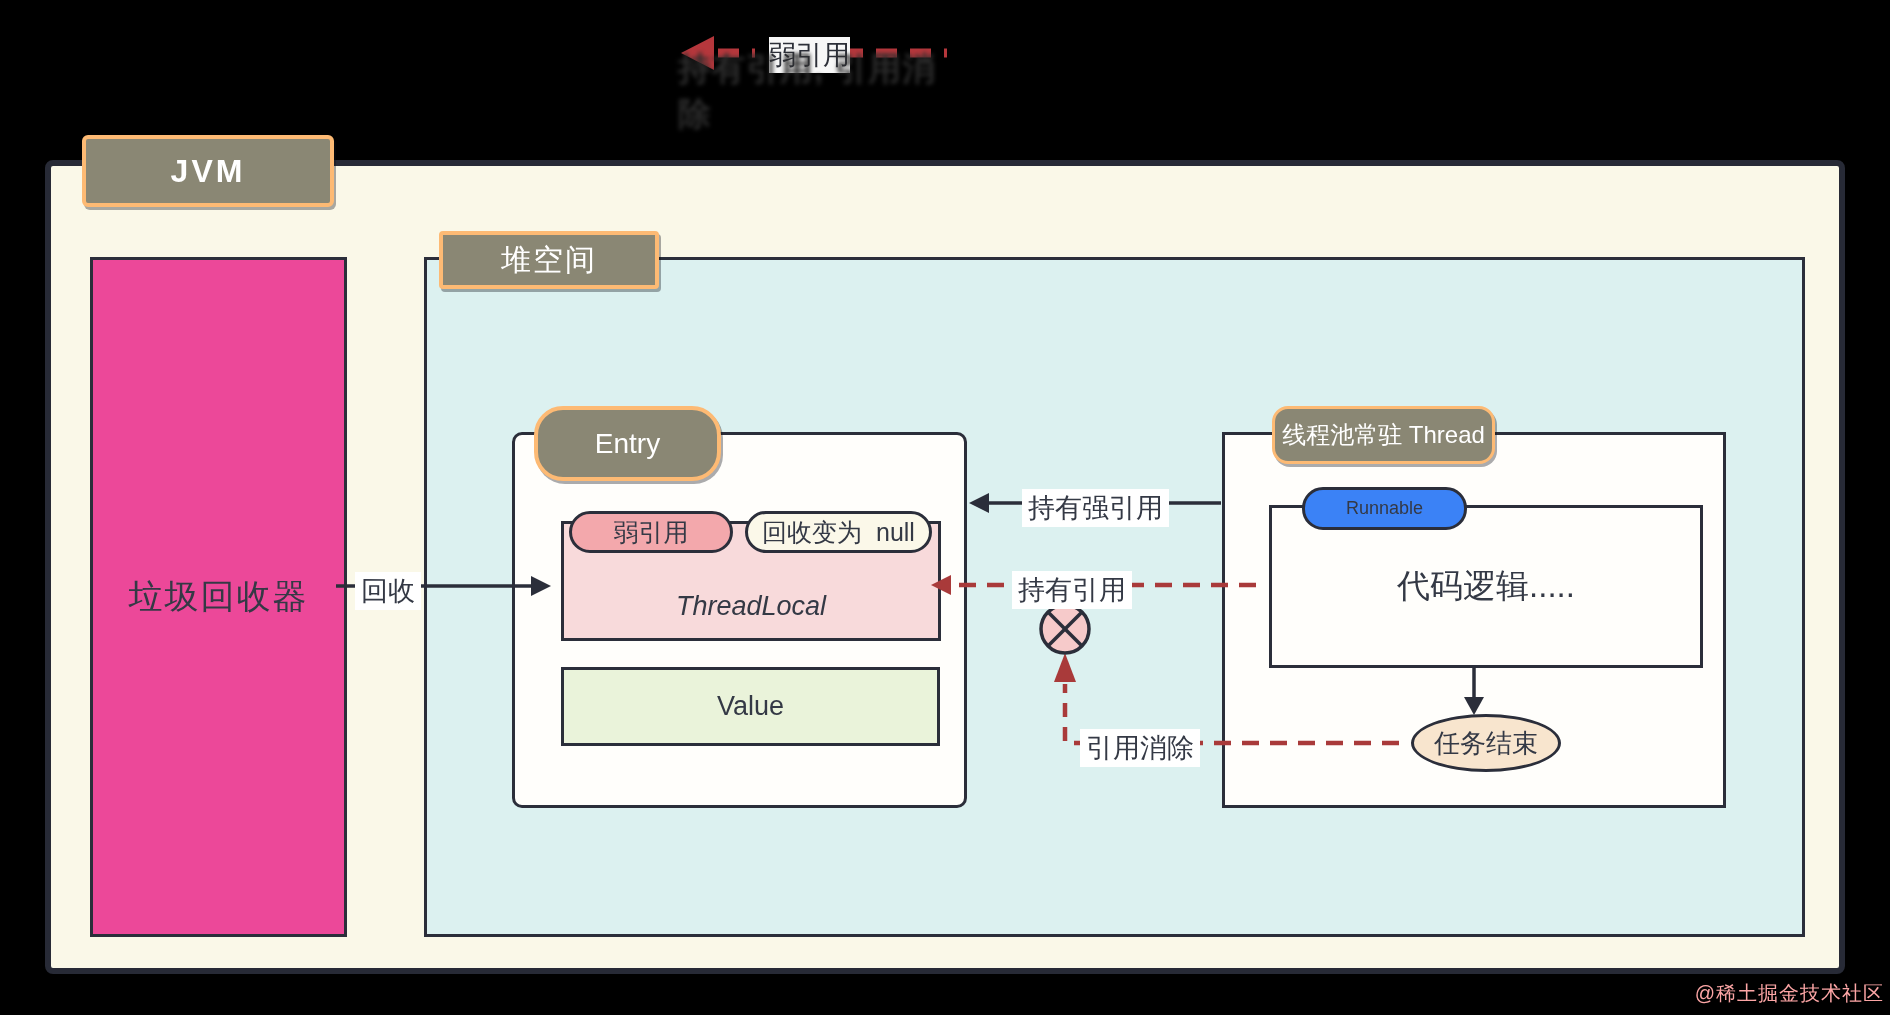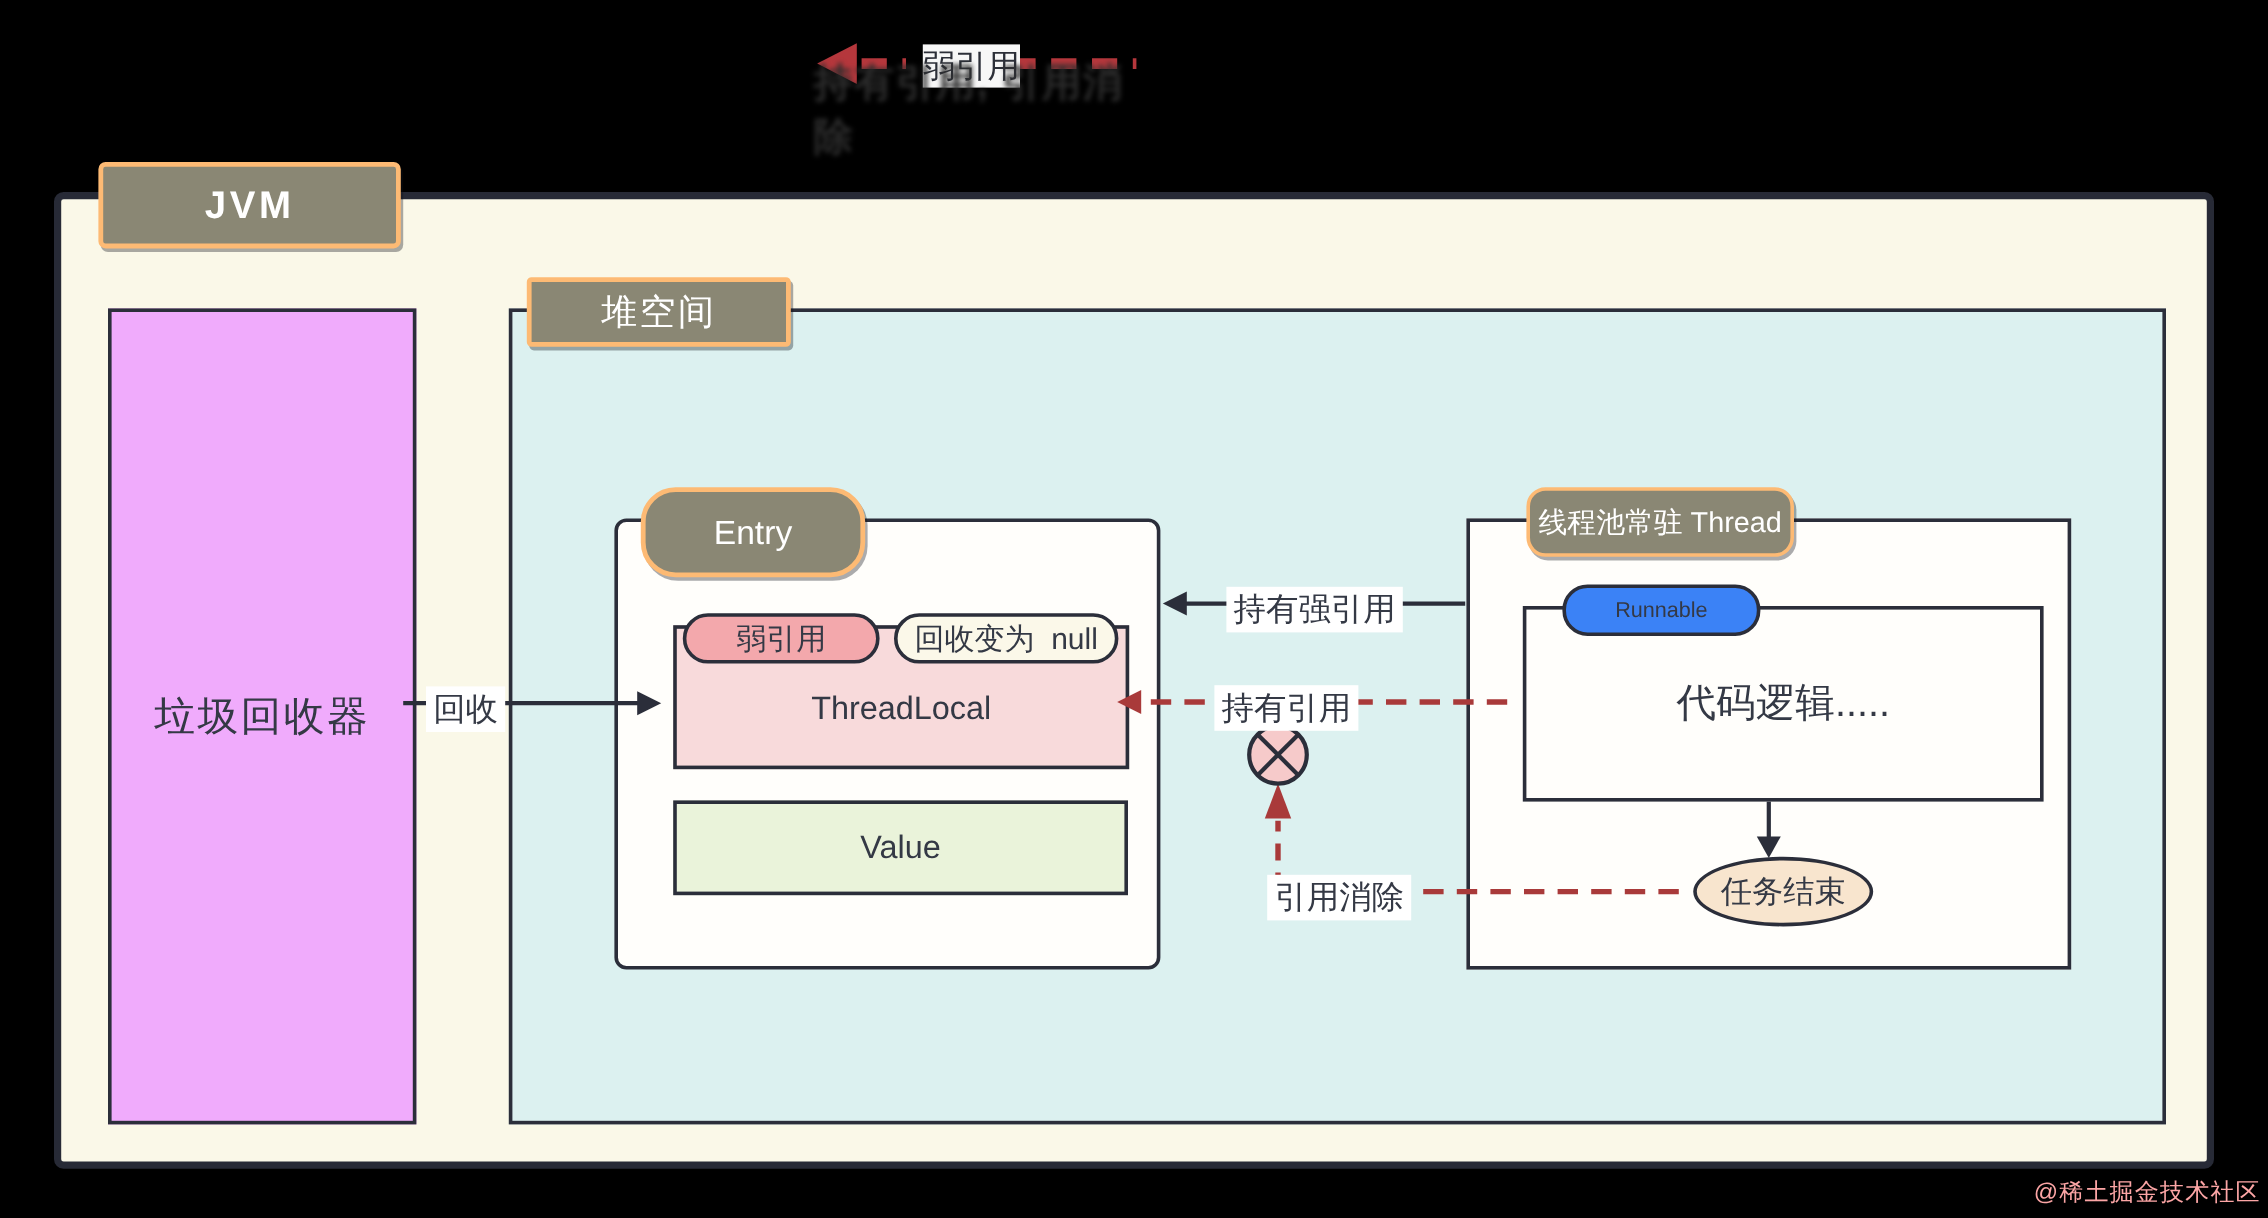--- a/index.html
+++ b/index.html
@@ -14,41 +14,41 @@
     display:flex;align-items:center;justify-content:center;
     box-shadow:2px 3px 0 rgba(15,17,25,.35);
   }
   .center{display:flex;align-items:center;justify-content:center;margin-left:12px;}
   .arrow-label{
     background:#ffffff;padding:1px 6px;font-size:27px;color:#343945;
     display:flex;align-items:center;justify-content:center;white-space:pre;
   }
   #jvm-box{left:45px;top:160px;width:1800px;height:814px;background:#faf8e8;border:6px solid #272a36;border-radius:8px;}
   #jvm-label{left:82px;top:135px;width:252px;height:72px;border-radius:6px;font-size:32px;font-weight:bold;letter-spacing:3px;}
-  #gc-box{left:78px;top:257px;width:257px;height:680px;background:#f0abfc;}
+  #gc-box{left:78px;top:257px;width:257px;height:680px;background:#ec4899;}
   #gc-text{font-size:34px;letter-spacing:2px;}
   #heap-box{left:424px;top:257px;width:1381px;height:680px;background:#dcf1f0;}
   #heap-label{left:439px;top:231px;width:220px;height:58px;border-radius:4px;font-size:30px;letter-spacing:2px;}
   #entry-box{left:512px;top:432px;width:455px;height:376px;background:#fffefb;border-radius:10px;}
   #entry-pill{left:534px;top:406px;width:187px;height:75px;border-radius:29px;font-size:28px;}
-  #threadlocal-box{left:549px;top:521px;width:380px;height:120px;background:#f8dadb;align-items:flex-end;padding-bottom:32px;font-size:27px;}
+  #threadlocal-box{left:549px;top:521px;width:380px;height:120px;background:#f8dadb;align-items:flex-end;padding-bottom:16px;font-size:27px;font-style:italic;}
   #weakref-pill{left:557px;top:511px;width:164px;height:42px;background:#f3a8ac;border-radius:21px;font-size:25px;border-width:3.5px;}
   #recycle-pill{left:733px;top:511px;width:187px;height:42px;background:#fbf8e9;border-radius:21px;font-size:25px;border-width:3.5px;white-space:pre;}
   #value-box{left:549px;top:667px;width:379px;height:79px;background:#eaf3da;font-size:27px;}
   #thread-box{left:1222px;top:432px;width:504px;height:376px;background:#fffefb;}
   #thread-label{left:1272px;top:406px;width:223px;height:58px;border-radius:16px;font-size:24px;border-width:3.5px;}
   #runnable-pill{left:1290px;top:487px;width:165px;height:43px;background:#3b82f6;border-radius:21px;font-size:18px;border-width:3.5px;}
   #code-box{left:1257px;top:505px;width:434px;height:163px;background:#fffefb;font-size:33px;}
   #task-ellipse{left:1399px;top:714px;width:150px;height:58px;background:#f8e5ce;border-radius:50%;font-size:26px;}
   #legend-label{left:757px;top:37px;width:81px;height:36px;background:#f7f7f7;font-size:27px;color:#2c2f38;}
   #subtitle{left:666px;top:72px;width:282px;height:40px;font-size:33px;font-weight:bold;color:#2d2d2d;filter:blur(2px);letter-spacing:1px;}
   #recycle-label{left:355px;top:572px;}
   #strong-label{left:1022px;top:489px;}
   #holdref-label{left:1012px;top:571px;}
-  #refremove-label{left:1056px;top:729px;}
+  #refremove-label{left:1080px;top:729px;}
   #watermark{right:6px;top:980px;font-size:20px;color:#fca5a5;letter-spacing:1px;}
   svg.layer{position:absolute;left:0;top:0;pointer-events:none;}
 </style>
 </head>
 <body>
 
 <div id="canvas">
 
   <div id="jvm-box" class="abs"></div>
 

